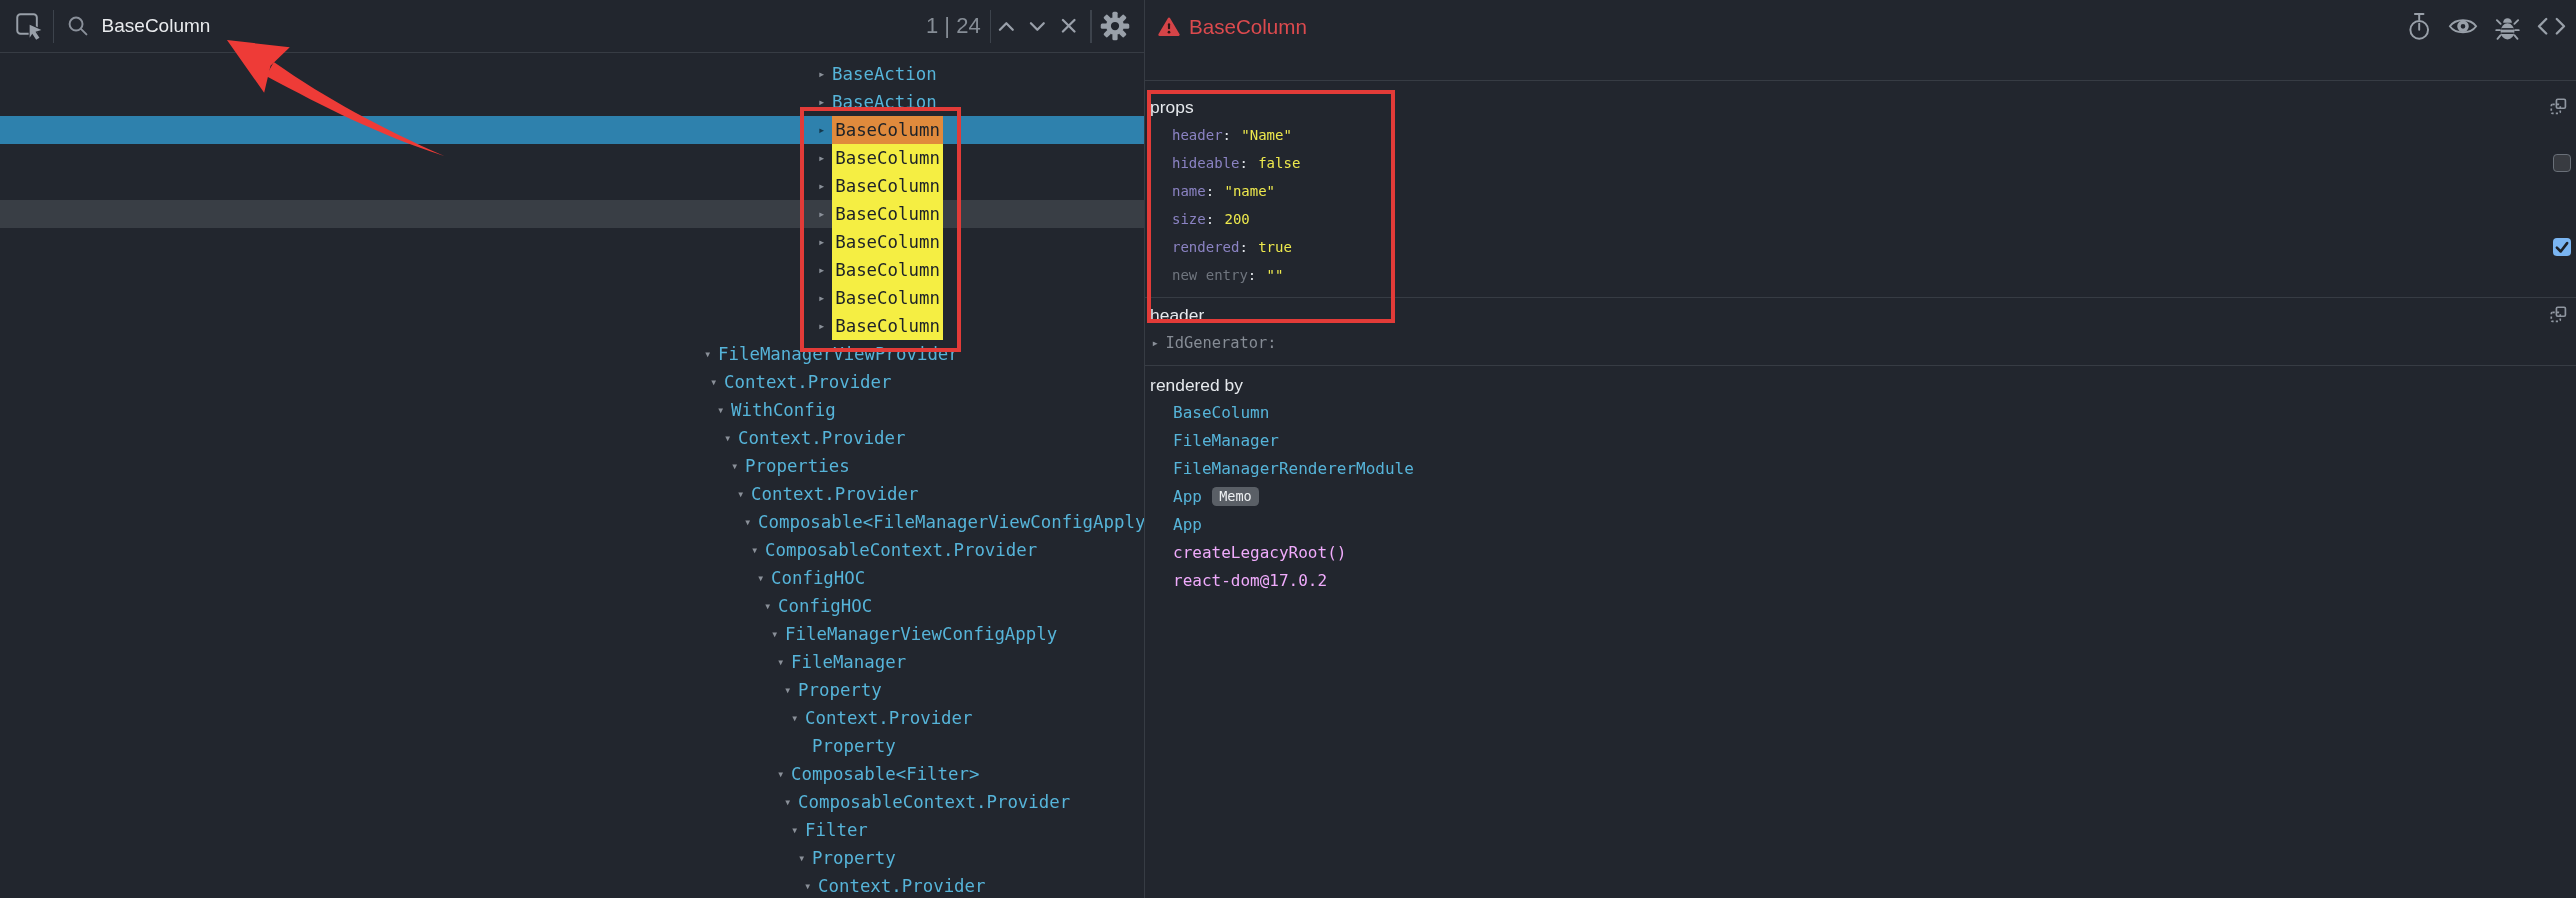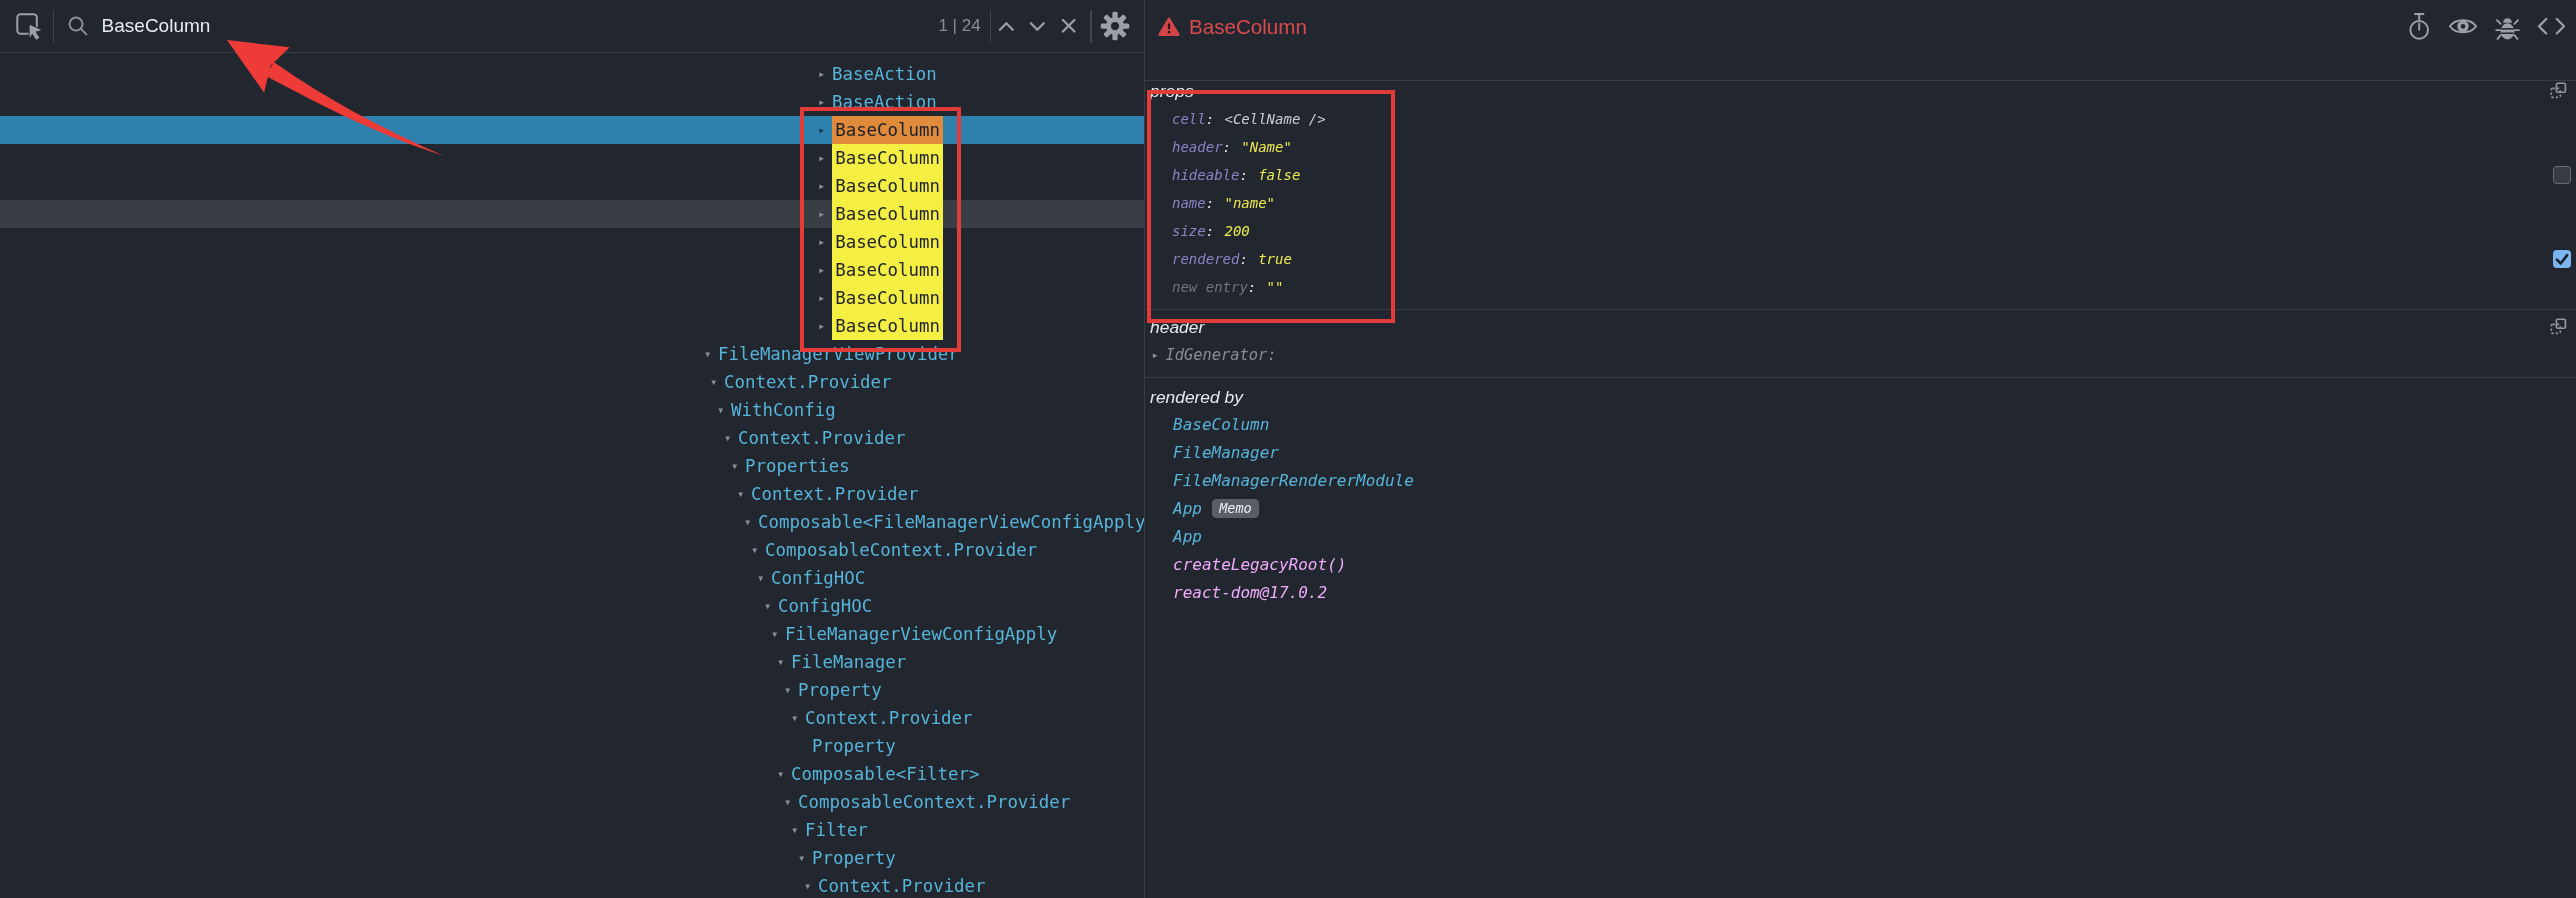--- a/index.html
+++ b/index.html
@@ -11,21 +11,21 @@
   .topbar-left{position:absolute;left:0;top:0;width:1144px;height:53px;
     display:flex;align-items:center;padding:0 13px 0 14px;box-sizing:border-box;
     border-bottom:1.3px solid #373c44;background:#22262e;}
   .topbar-right{position:absolute;left:1145px;top:0;width:1431px;height:81px;background:#22262e;
     border-bottom:1.3px solid #373c44;box-sizing:border-box;}
   .topbar-right-inner{display:flex;align-items:center;height:53px;padding:0 10.3px 0 13px;}
   .vsep{width:1.3px;height:33px;background:#3d434c;flex:none;}
   .icon-btn{display:flex;align-items:center;justify-content:center;flex:none;}
   .search-input{background:transparent;border:none;outline:none;color:#e9ebee;
     font-family:"Liberation Sans",sans-serif;font-size:19px;flex:1;min-width:0;}
-  .result-count{color:#868d96;font-size:17px;margin:0 9px 0 6.4px;white-space:pre;}
+  .result-count{color:#868d96;font-size:22px;margin:0 9px 0 6.4px;white-space:pre;}
   .nav-btn{width:31px;height:31px;}
   .panel-title{color:#dc4a4e;font-size:20.6px;margin-left:9px;}
   .right-icons{margin-left:auto;display:flex;align-items:center;gap:16.7px;}
 
   
   .panel-divider{position:absolute;left:1144px;top:0;width:1.3px;height:899px;background:#373c44;}
 
   
   .tree{position:absolute;left:0;top:54px;width:1144px;height:845px;overflow:hidden;
     padding-top:6.4px;box-sizing:border-box;}
@@ -33,21 +33,21 @@
     white-space:nowrap;box-sizing:border-box;}
   .tree-row.selected{background:#2e81ad;}
   .tree-row.hover{background:#393e45;}
   .caret{width:14px;flex:none;font-size:12.2px;color:#8a9099;line-height:28px;}
   .tree-row.selected .caret{color:#14384d;}
   .tree-label{line-height:28px;}
   .hl-current{background:#e08a3c;color:#1c2128;display:inline-block;padding:0 3.2px;}
   .hl-match{background:#f5ee43;color:#1c2128;display:inline-block;padding:0 3.2px;}
 
   
-  .details{position:absolute;left:1145px;top:66px;width:1431px;font-style:italic;}
+  .details{position:absolute;left:1145px;top:82px;width:1431px;}
   .section{position:relative;border-bottom:1.3px solid #373c44;box-sizing:border-box;}
   .section.no-border{border-bottom:none;}
   .sec-props{padding:11px 0 8.4px;}
   .sec-hooks{padding:2.6px 0 7.7px;}
   .sec-rendered{padding:5.1px 0 26px;}
   .sec-header{position:relative;height:28px;line-height:28px;font-size:17.4px;color:#e6e9ed;
     padding-left:5.1px;font-family:"Liberation Sans",sans-serif;}
   .copy-btn{position:absolute;right:9px;top:5.1px;}
   .prop-row{position:relative;height:28px;line-height:28px;font-size:14px;padding-left:27px;}
   .prop-key{color:#8b83c3;}
@@ -312,21 +312,20 @@
     <div class="sec-header">
       <span>props</span>
       <span class="copy-btn icon-btn">
         <svg width="16.7" height="16.7" viewBox="0 0 26 26" fill="none" stroke="#8f96a0" stroke-width="2.6">
           <rect x="10" y="2" width="14" height="14" rx="2"></rect>
           <rect x="2" y="10" width="14" height="14" rx="2" stroke-dasharray="3.4 3.4"></rect>
         </svg>
       </span>
     </div>
     <div>
-        <div class="prop-row"><span class="prop-key">cell</span><span class="prop-colon">:</span><span class="prop-value tag">&lt;CellName /&gt;</span></div>
         <div class="prop-row"><span class="prop-key">header</span><span class="prop-colon">:</span><span class="prop-value string">"Name"</span></div>
         <div class="prop-row"><span class="prop-key">hideable</span><span class="prop-colon">:</span><span class="prop-value boolean">false</span><span class="checkbox unchecked"></span></div>
         <div class="prop-row"><span class="prop-key">name</span><span class="prop-colon">:</span><span class="prop-value string">"name"</span></div>
         <div class="prop-row"><span class="prop-key">size</span><span class="prop-colon">:</span><span class="prop-value number">200</span></div>
         <div class="prop-row"><span class="prop-key">rendered</span><span class="prop-colon">:</span><span class="prop-value boolean">true</span><span class="checkbox checked">
             <svg width="18" height="18" viewBox="0 0 28 28">
               <polyline points="6,15 12,21 22,8" fill="none" stroke="#1d2127" stroke-width="4" stroke-linecap="round" stroke-linejoin="round"></polyline>
             </svg>
           </span></div>
         <div class="prop-row"><span class="prop-key muted">new entry</span><span class="prop-colon">:</span><span class="prop-value string">""</span></div>

